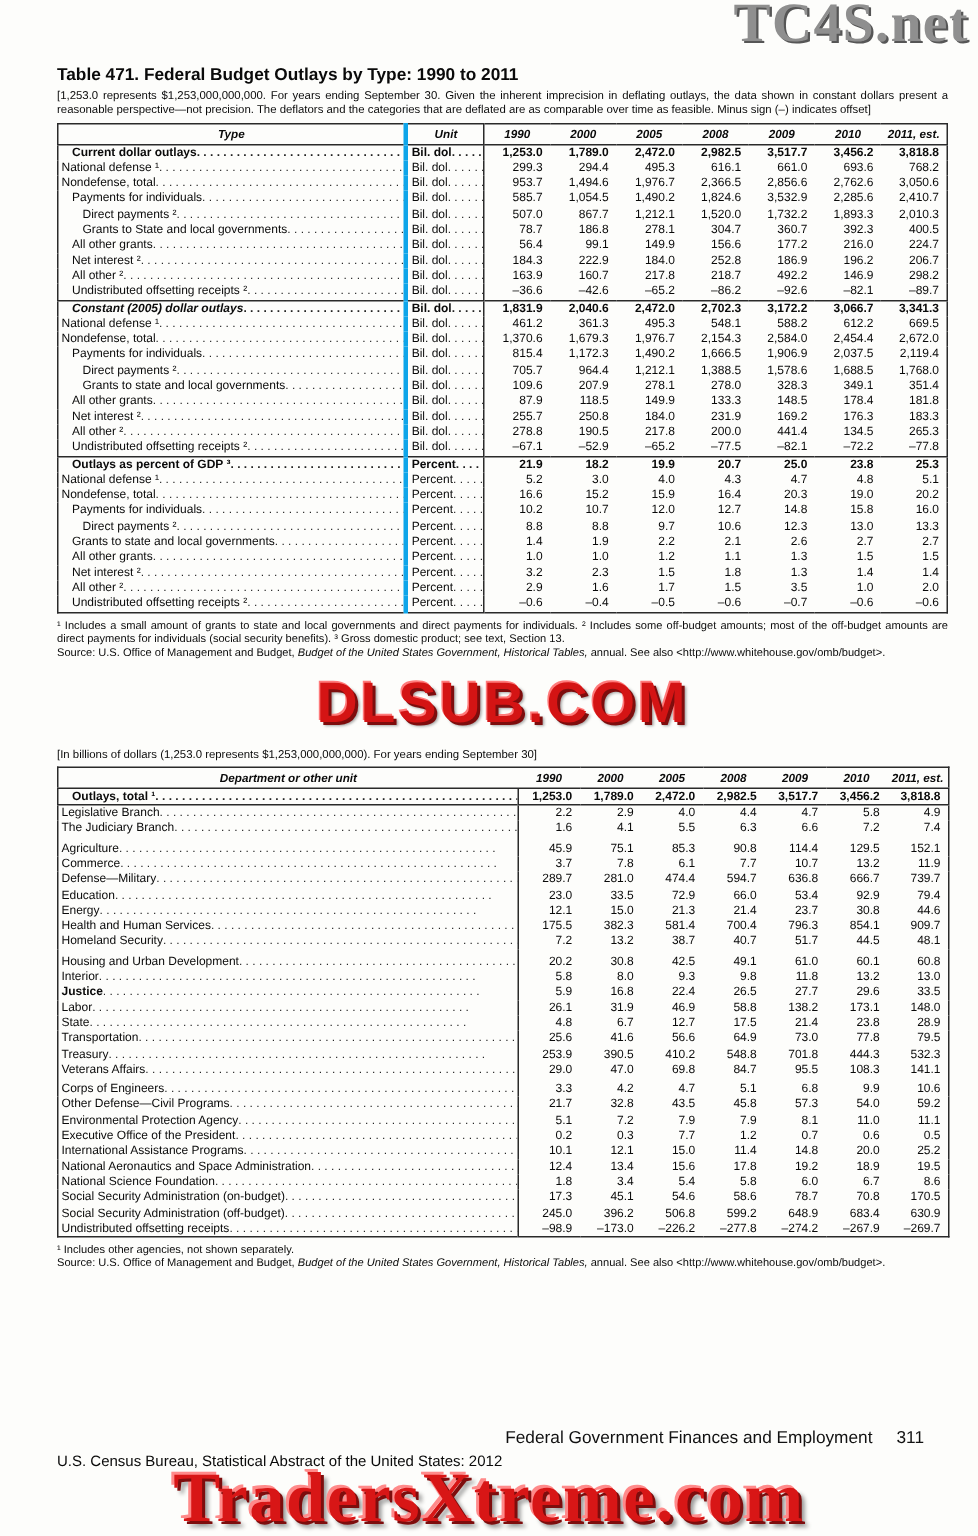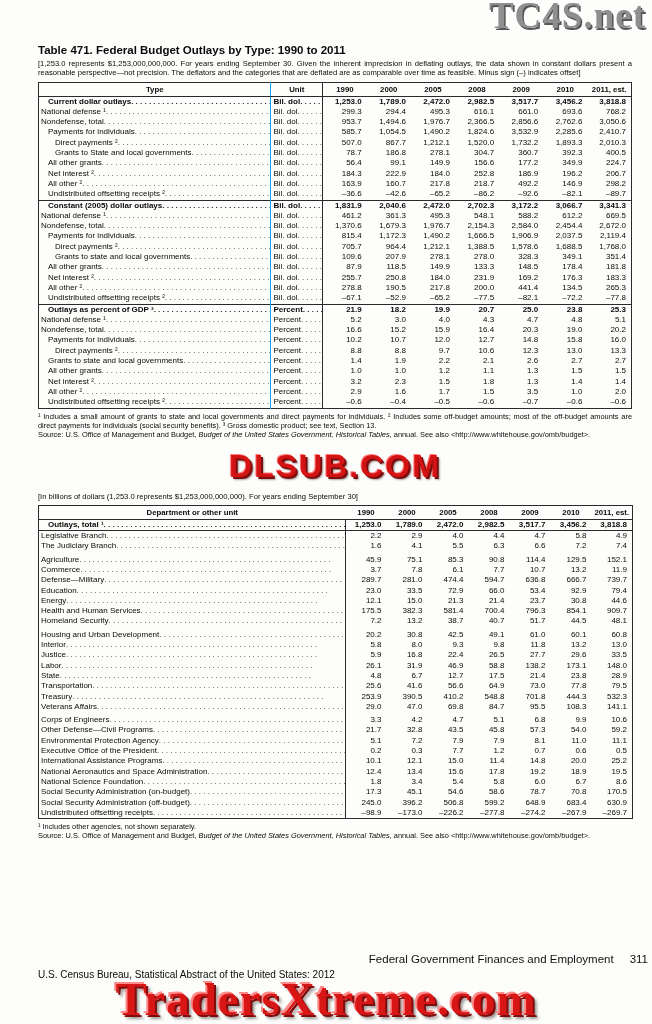--- a/index.html
+++ b/index.html
@@ -16,52 +16,52 @@
     color:#8f8f8f; text-shadow:1.5px 1.5px 0 #565656; letter-spacing:1px;
   }
 
   .tbl-title { font-size:11.5px; font-weight:bold; margin-bottom:3px; }
   #title471 { margin-top:40px; }
   .bracket-note { font-size:7.6px; line-height:9.3px; text-align:justify; margin-bottom:4px; }
 
   table { width:594px; border-collapse:collapse; table-layout:fixed; border:1px solid #2a2a2a; font-size:8px; }
   thead th {
     font-weight:bold; font-size:7.8px; padding:2px 1px; vertical-align:bottom;
-    text-align:center; border-bottom:1px solid #2a2a2a; line-height:9px;
+    text-align:center; border-bottom:1px solid #2a2a2a; line-height:9px;font-style:italic;
   }
   #t471 th.lblh { width:216px; }
   #t471 th.unith { width:48px; }
   #t471 th.yrh { width:41px; }
   #t472 th.lblh { width:307px; }
   #t472 th.yrh { width:41px; }
-  th.unith, td.unitcell { border-left:1px solid #0ea5e9; border-right:1px solid #2a2a2a;margin-top:48px; }
+  th.unith, td.unitcell { border-left:3px solid #0ea5e9; border-right:1px solid #2a2a2a;margin-top:48px; }
   td.lblcell { border-right:0; }
   #t472 td.lblcell { border-right:1px solid #2a2a2a; }
 
   td { padding:0; line-height:10.3px; vertical-align:bottom; }
   td.num { text-align:right; padding-right:5px; }
   .lblwrap { display:flex; overflow:hidden; }
   .lbl { white-space:nowrap; }
   .dots { flex:1; overflow:hidden; white-space:nowrap; color:#222; }
   .dots::before { content:" . . . . . . . . . . . . . . . . . . . . . . . . . . . . . . . . . . . . . . . . . . . . . . . . . . . . . . . . ."; }
   td.unitcell { padding-left:2px; }
   tr.bold td { font-weight:bold; }
   tr.sep td { border-top:1px solid #2a2a2a; }
   tr.gap td { padding-top:3px; }
 
   .footnotes { font-size:7.4px; line-height:9px; margin-top:3px; text-align:justify; }
   .source { font-size:7.4px; line-height:9px; text-align:justify; }
 
   .wm-mid {
-    text-align:center; margin:9px 0 7px; font-size:32px; font-weight:bold; letter-spacing:2px;
+    text-align:center; margin:9px 0 7px; font-size:38px; font-weight:bold; letter-spacing:2px;
     color:#d41414; text-shadow:2px 2px 0 #7e0d0d, -1px -1px 0 #ff7a7a, 3px 3px 2px rgba(0,0,0,.35);
     font-family:"Liberation Sans", sans-serif;
   }
 
-  .footer { position:absolute; left:38px; right:4px; bottom:44px; }
+  .footer { position:absolute; left:38px; right:36px; bottom:44px; }
   .footer-line { font-size:11.5px; text-align:right; color:#111; }
   .footer-page { margin-left:16px; }
   .credit { font-size:10px; margin-top:4px; text-align:left; }
 
   .wm-bottom {
     position:absolute; bottom:-2px; left:0; right:0; text-align:center;
     font-size:47px; font-weight:bold; letter-spacing:1px; color:#d81616;
     text-shadow:2px 2px 0 #7e0d0d, -2px -2px 0 #ff8a8a, 4px 4px 3px rgba(0,0,0,.4);
     font-family:"Liberation Serif", serif;
   }
@@ -228,21 +228,21 @@
             <div class="lblwrap">
               <span class="lbl">Bil. dol</span>
               <span class="dots"></span>
             </div>
           </td>
           <td class="num">56.4</td>
           <td class="num">99.1</td>
           <td class="num">149.9</td>
           <td class="num">156.6</td>
           <td class="num">177.2</td>
-          <td class="num">349.9</td>
+          <td class="num">216.0</td>
           <td class="num">224.7</td>
         </tr>
         <tr class="">
           <td class="lblcell">
             <div class="lblwrap">
               <span class="lbl" style="padding-left: 9px;">Net interest ²</span>
               <span class="dots"></span>
             </div>
           </td>
           <td class="unitcell">
@@ -297,21 +297,21 @@
           <td class="num">–42.6</td>
           <td class="num">–65.2</td>
           <td class="num">–86.2</td>
           <td class="num">–92.6</td>
           <td class="num">–82.1</td>
           <td class="num">–89.7</td>
         </tr>
         <tr class="bold sep">
           <td class="lblcell">
             <div class="lblwrap">
-              <span class="lbl" style="padding-left: 9px;">Constant (2005) dollar outlays</span>
+              <span class="lbl" style="padding-left: 9px; font-style: italic;">Constant (2005) dollar outlays</span>
               <span class="dots"></span>
             </div>
           </td>
           <td class="unitcell">
             <div class="lblwrap">
               <span class="lbl">Bil. dol</span>
               <span class="dots"></span>
             </div>
           </td>
           <td class="num">1,831.9</td>
@@ -923,21 +923,21 @@
           <td class="num">8.0</td>
           <td class="num">9.3</td>
           <td class="num">9.8</td>
           <td class="num">11.8</td>
           <td class="num">13.2</td>
           <td class="num">13.0</td>
         </tr>
         <tr class="">
           <td class="lblcell">
             <div class="lblwrap">
-              <span class="lbl" style="padding-left: 2px;">Justice</span>
+              <span class="lbl" style="padding-left: 2px; font-weight: bold;">Justice</span>
               <span class="dots"></span>
             </div>
           </td>
           <td class="num">5.9</td>
           <td class="num">16.8</td>
           <td class="num">22.4</td>
           <td class="num">26.5</td>
           <td class="num">27.7</td>
           <td class="num">29.6</td>
           <td class="num">33.5</td>

